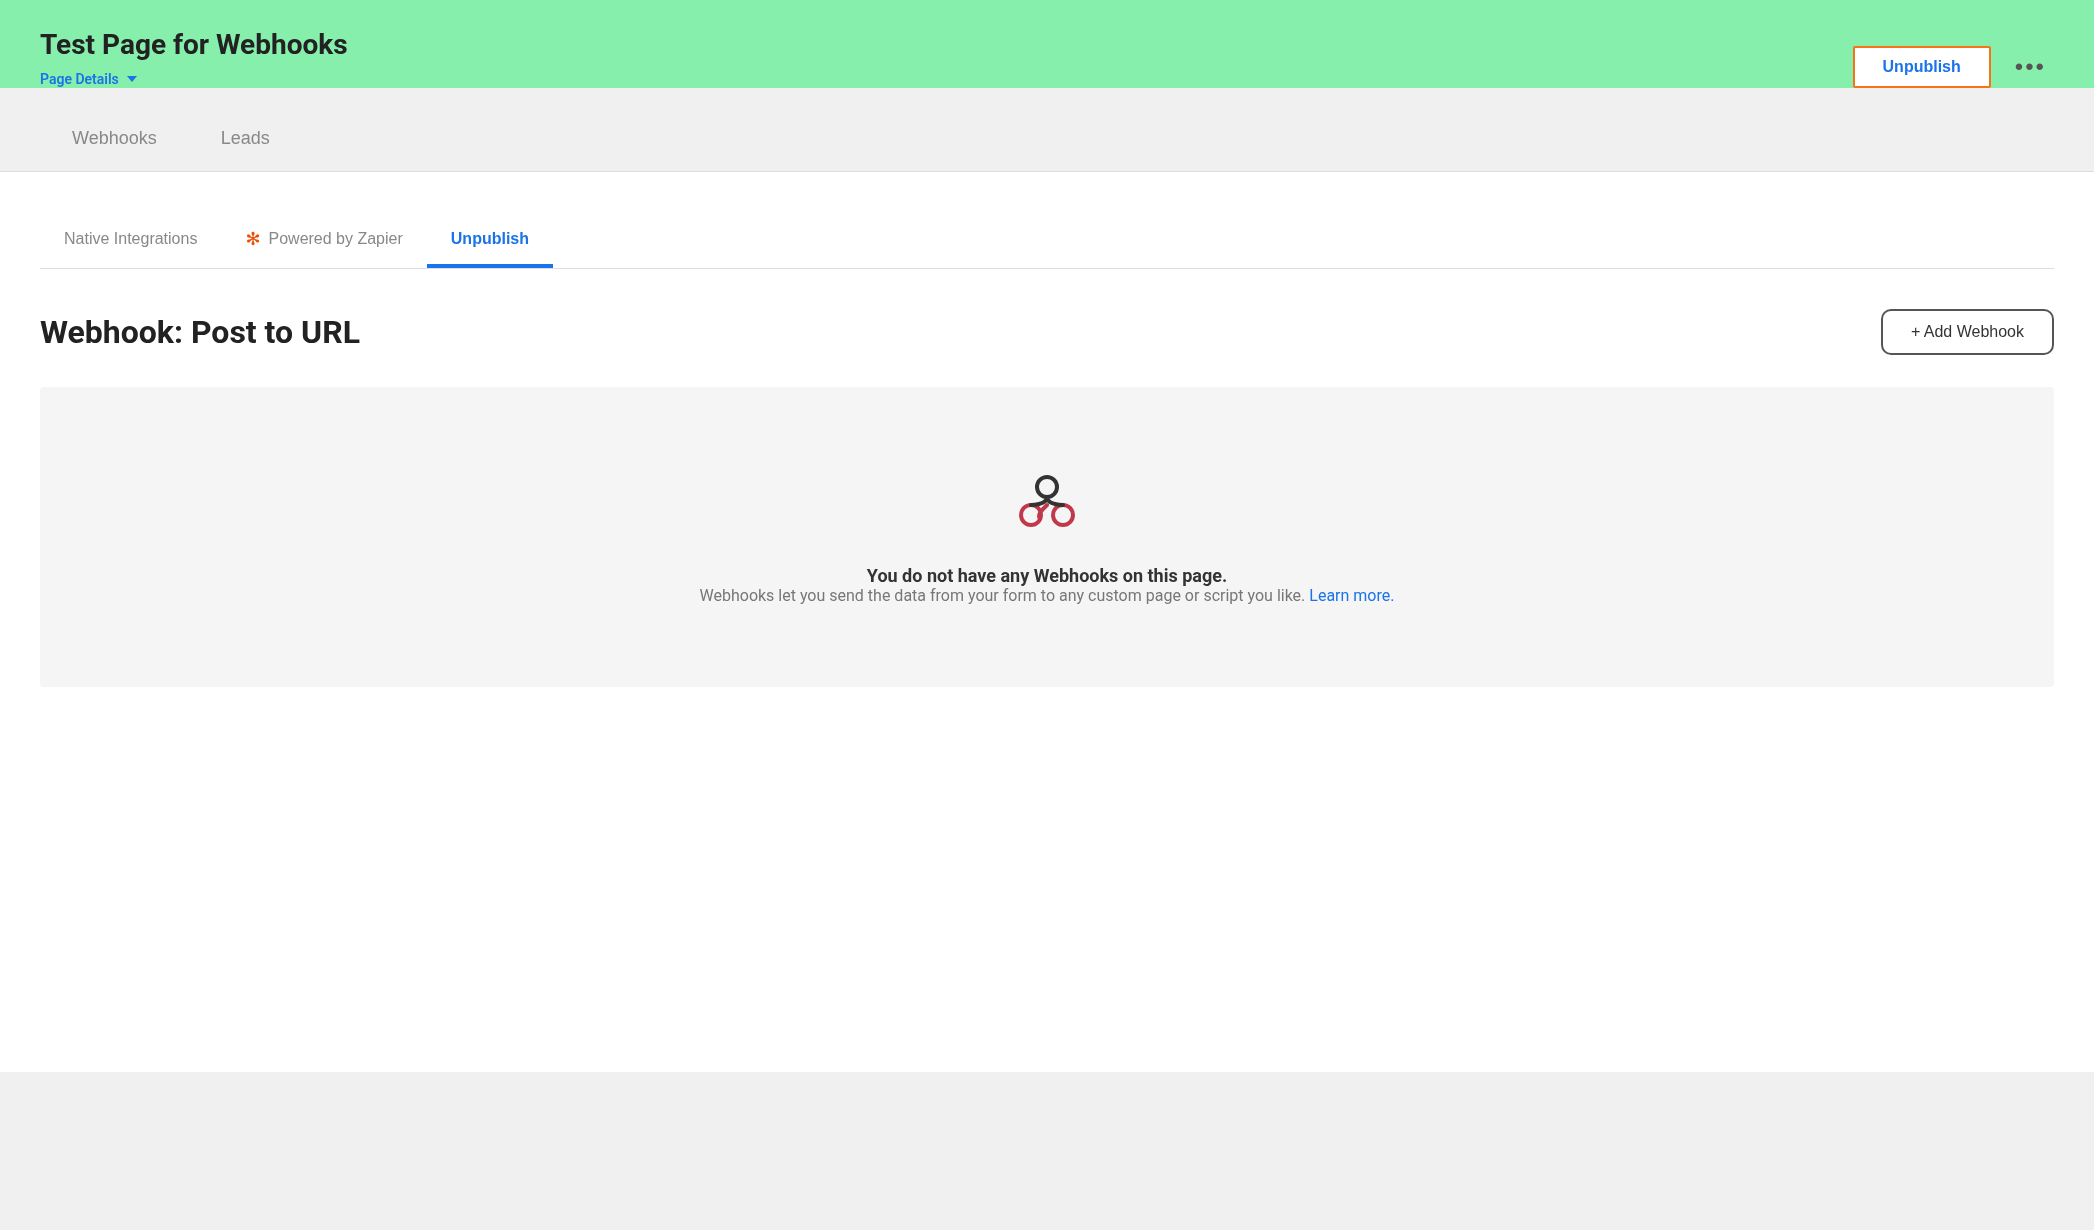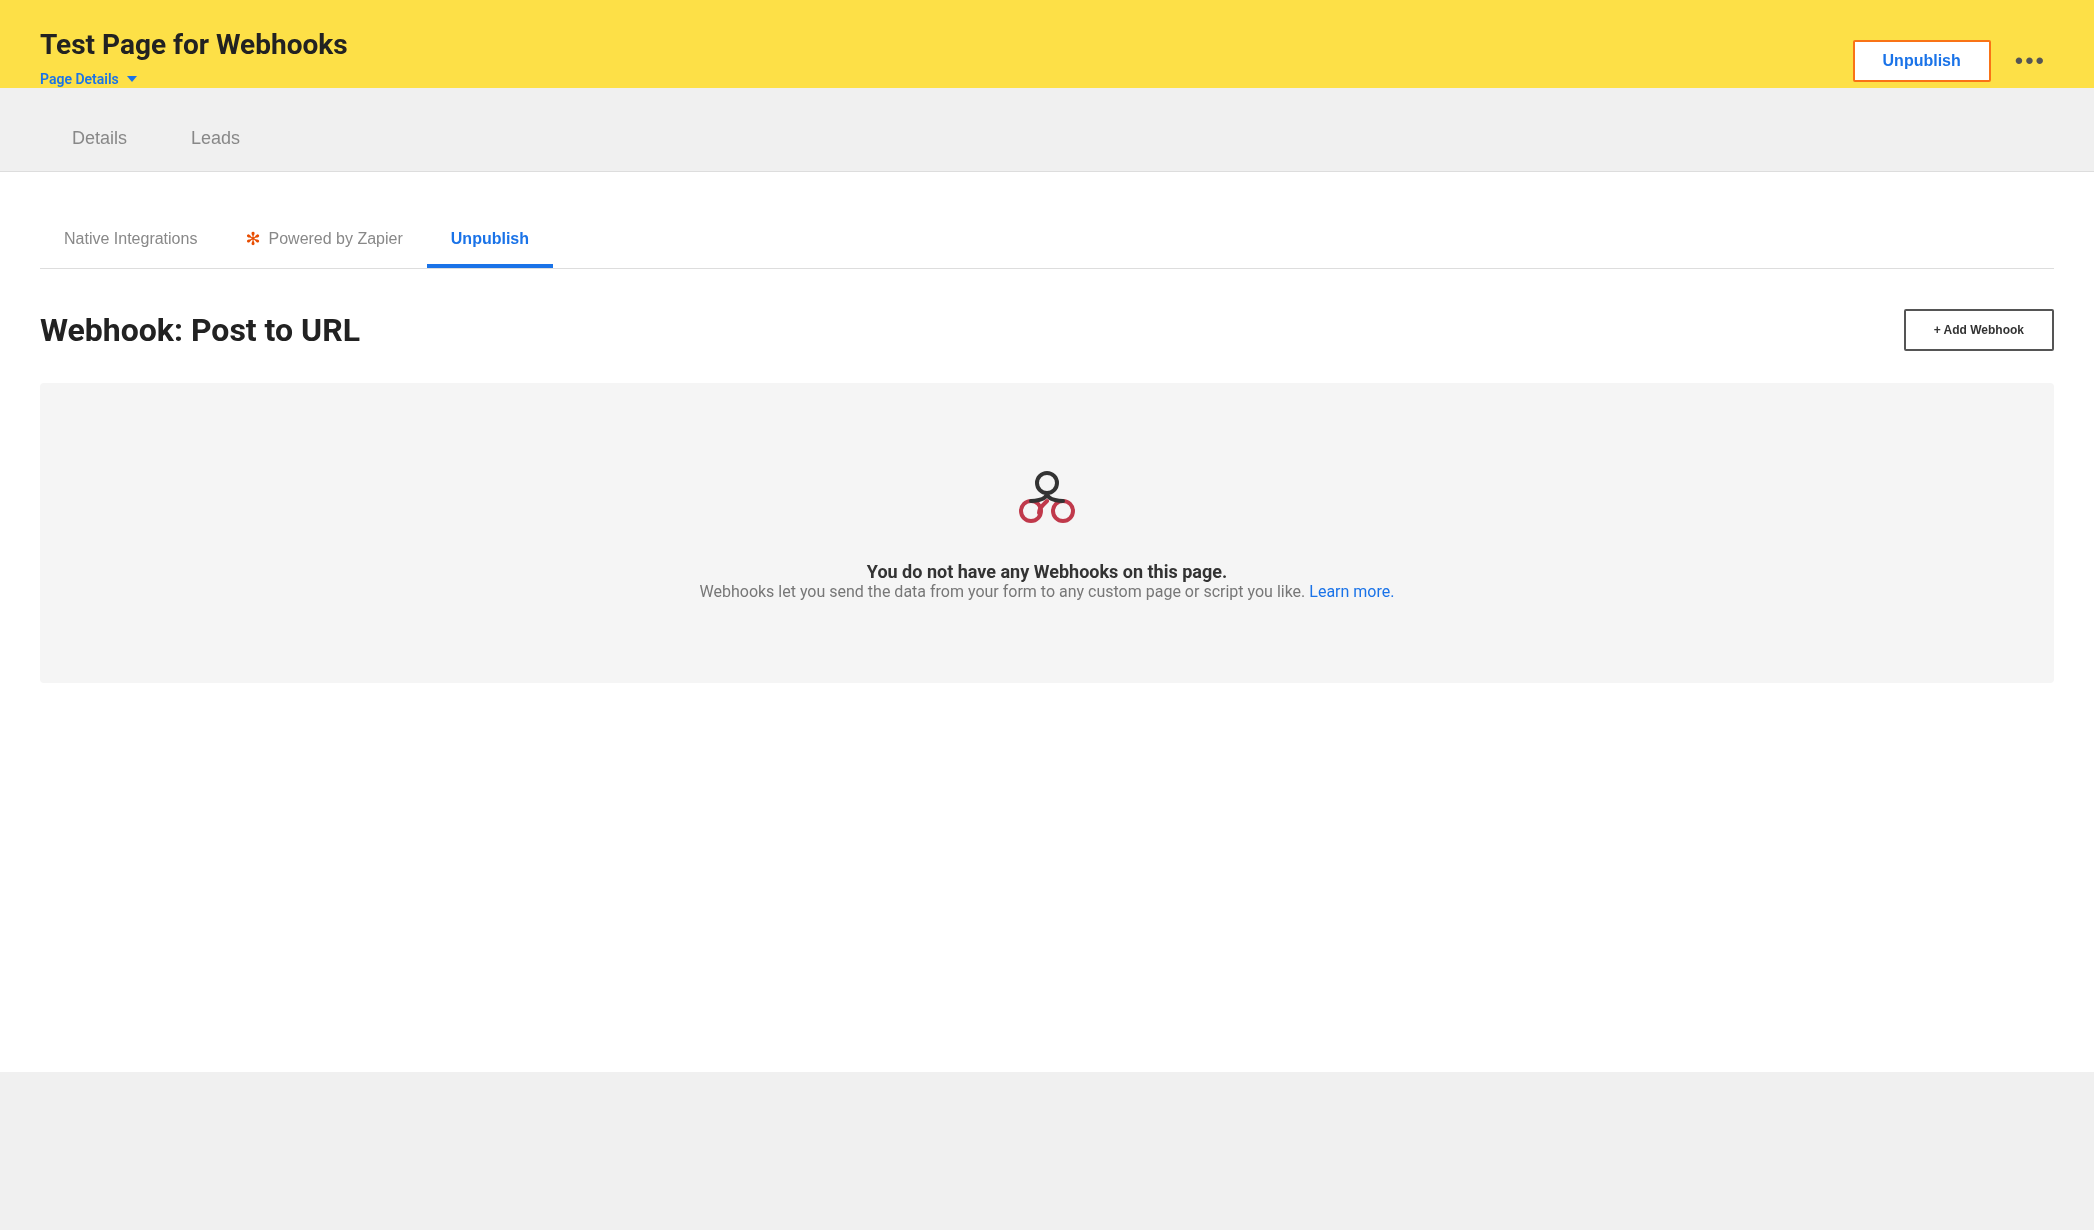--- a/index.html
+++ b/index.html
@@ -4,24 +4,24 @@
   <style>
     * { box-sizing: border-box; margin: 0; padding: 0; }
     body {
       font-family: -apple-system, BlinkMacSystemFont, 'Segoe UI', Roboto, Helvetica, Arial, sans-serif;
       background: #f0f0f0;
       color: #333;
     }
 
     
     .page-header {
-      background: #fde047;
+      background: #86efac;
       padding: 28px 40px 0 40px;
       display: flex;
-      align-items: center;
+      align-items: flex-end;
       justify-content: space-between;
     }
     .page-title-area {}
     .page-title {
       font-size: 28px;
       font-weight: 700;
       color: #222;
       margin-bottom: 8px;
     }
     .page-details-link {
@@ -145,25 +145,25 @@
     }
     .webhook-title {
       font-size: 32px;
       font-weight: 700;
       color: #222;
     }
     .add-webhook-btn {
       border: 2px solid #555;
       background: white;
       color: #333;
-      font-size: 12px;
-      font-weight: 700;
+      font-size: 16px;
+      font-weight: 400;
       padding: 12px 28px;
       cursor: pointer;
-      border-radius: 2px;
+      border-radius: 10px;
     }
 
     
     .empty-state {
       background: #f5f5f5;
       border-radius: 4px;
       padding: 80px 40px;
       display: flex;
       flex-direction: column;
       align-items: center;
@@ -202,21 +202,21 @@
     </a>
   </div>
   <div class="header-actions">
     <button class="unpublish-btn">Unpublish</button>
     <button class="more-btn">•••</button>
   </div>
 </div>
 
 <div class="top-tabs">
   <button class="top-tab">
-    <span>Details</span>
+    <span>Webhooks</span>
   </button>
   <button class="top-tab">
     <span>Leads</span>
   </button>
 </div>
 
 <div class="main-content">
 
   <div class="sub-tabs">
     <button class="sub-tab">

